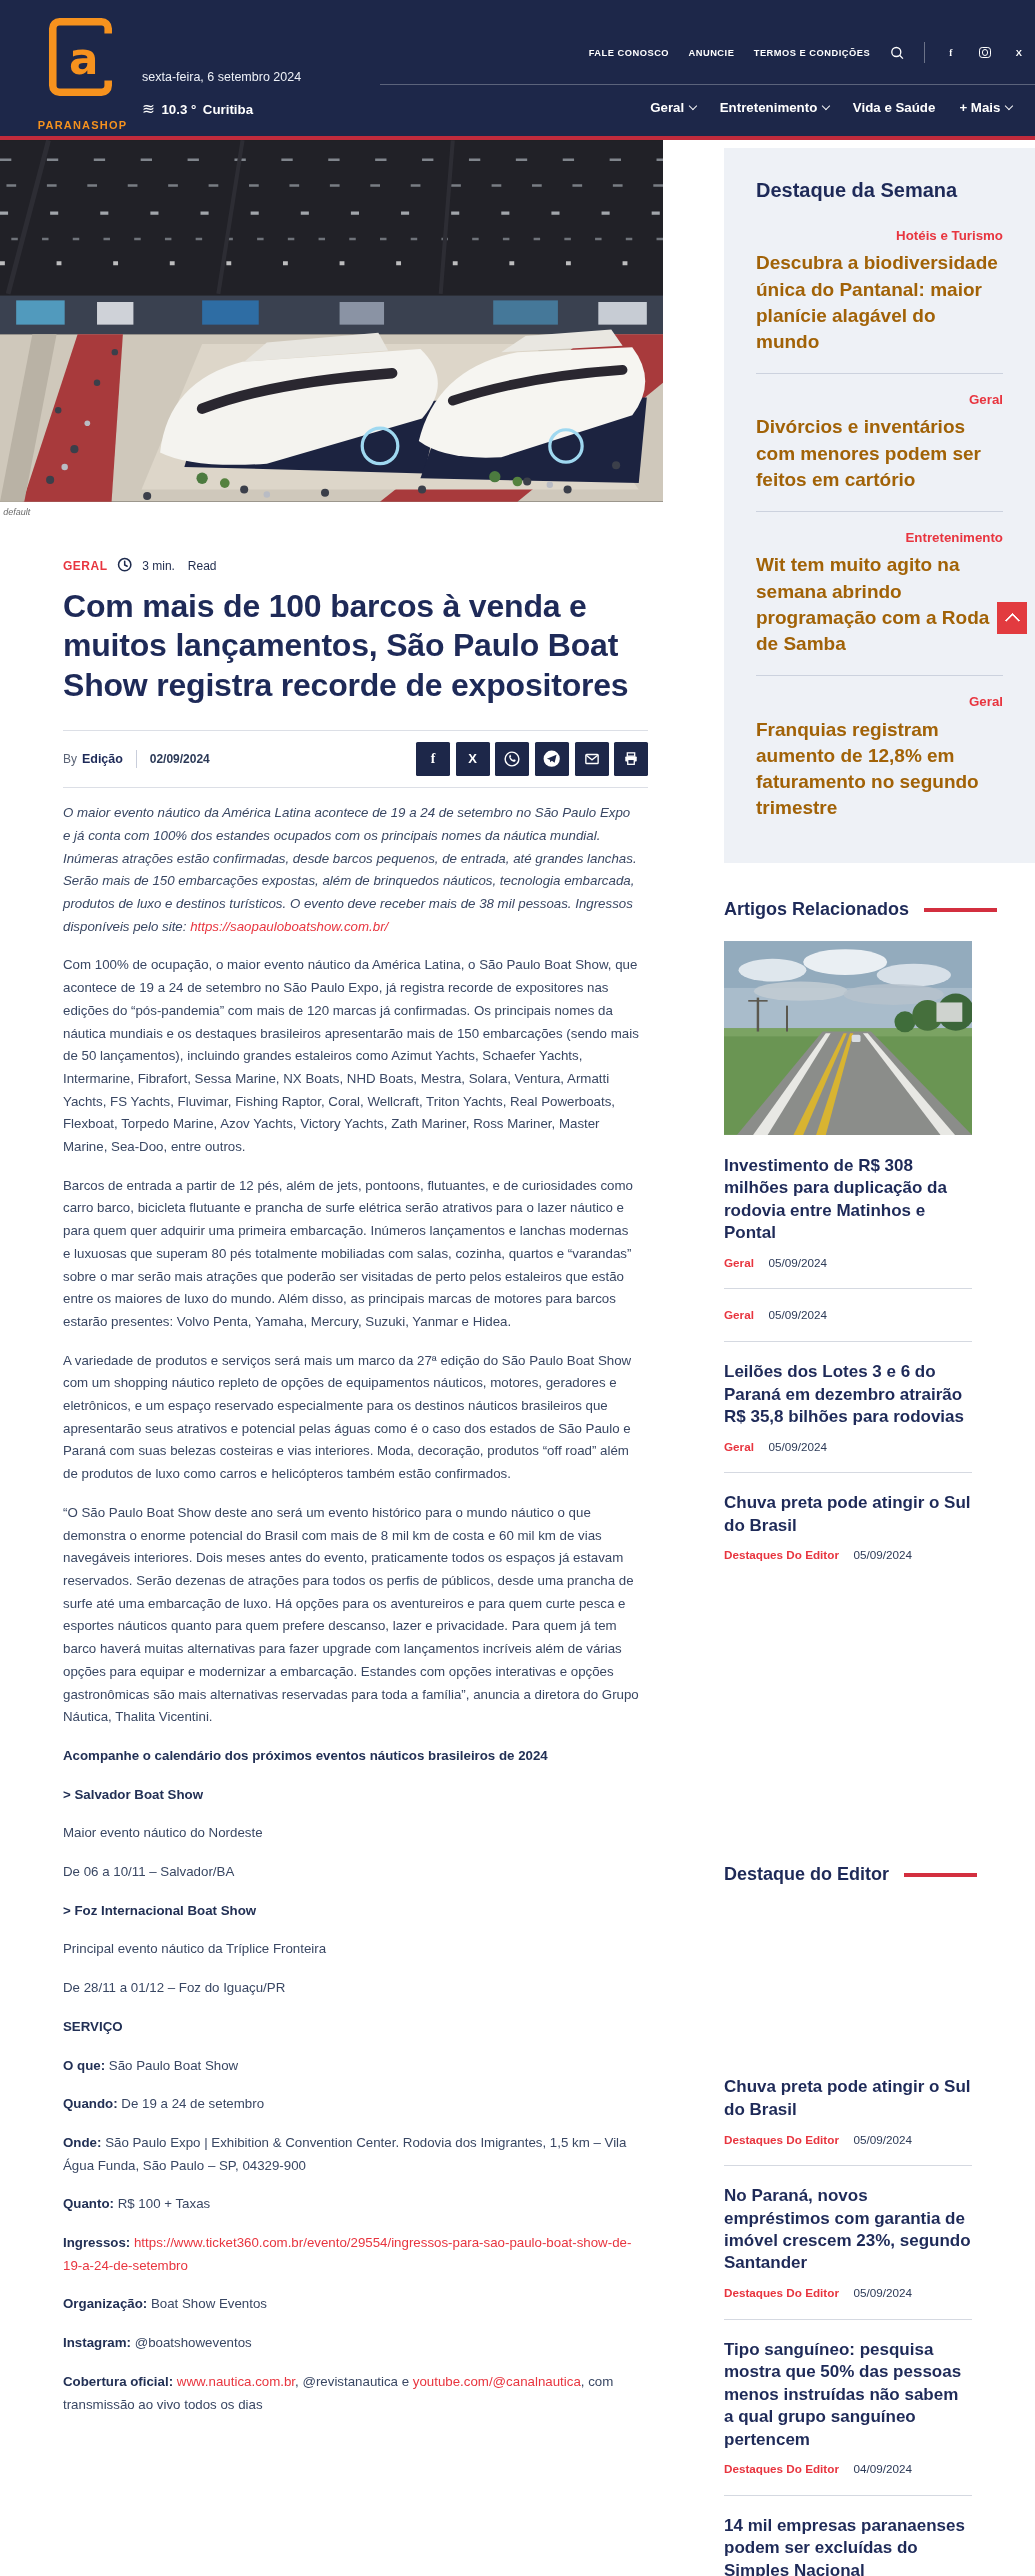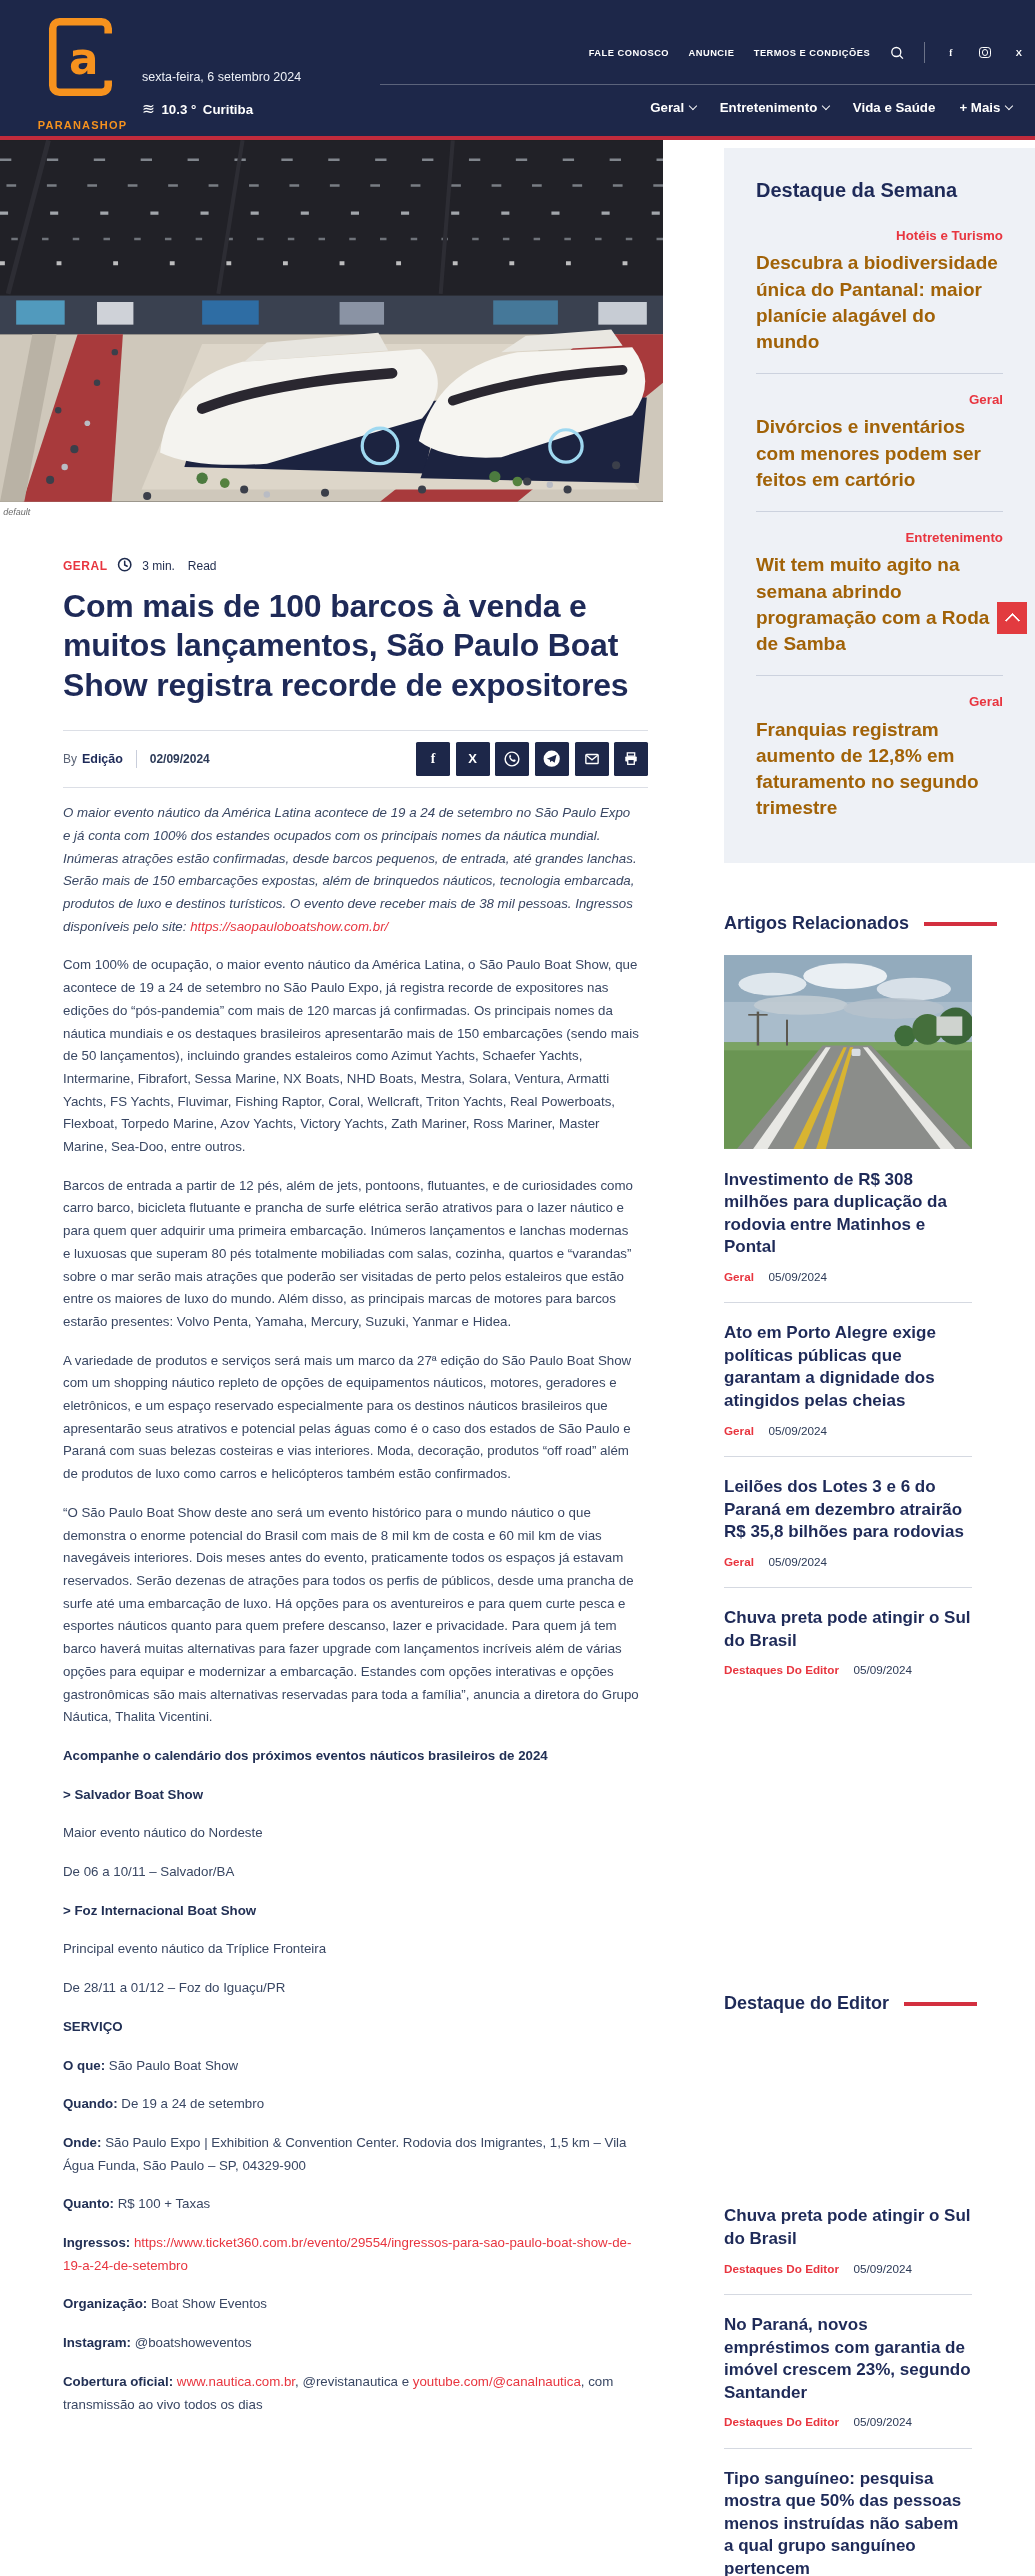--- a/index.html
+++ b/index.html
@@ -64,21 +64,21 @@
 
   
   .side-card{background:#eef1f6;padding:31px 32px 24px 32px;box-sizing:border-box;margin-top:8px;}
   .side-card h2{margin:0 0 8px 0;font-size:20px;font-weight:800;color:#1e2a58;}
   .wk-item{padding:18px 0;border-bottom:0.8px solid #ccd2de;cursor:pointer;}
   .wk-item:last-child{border-bottom:none;}
   .wk-cat{display:block;color:#e8353f;font-weight:800;font-size:13.3px;margin-bottom:7.3px;text-decoration:none;text-align:right;}
   .wk-item h3{margin:0;font-size:19px;line-height:1.38;font-weight:700;color:#a16207;}
 
   .side-sec{width:248px;}
-  .sec-head{display:flex;align-items:center;margin:50px 0 21px 0;}
+  .sec-head{display:flex;align-items:center;margin:36px 0 21px 0;}
   .sec-head h2{margin:0;font-size:18px;font-weight:800;color:#1e2a58;white-space:nowrap;}
   .redline{height:4px;background:#d32f3f;flex:1;margin-left:14.6px;min-width:73px;}
   .road{margin:0 0 19.4px 0;width:248px;height:194px;overflow:hidden;}
   .rel-item{cursor:pointer;}
   .rel-item h3{margin:0 0 11.3px 0;font-size:17px;line-height:1.32;font-weight:800;color:#1e2a58;}
   .rel-meta{display:flex;align-items:center;gap:14.6px;font-size:11.7px;}
   .rel-meta .rcat{color:#e8353f;font-weight:800;text-decoration:none;}
   .rel-meta .rdate{color:#2c3a57;}
   .sdiv{height:0.8px;background:#d5d9e1;margin:19.4px 0;}
   .side-gap{height:267px;}
@@ -356,21 +356,20 @@
 
         <article class="rel-item">
           <h3>Investimento de R$ 308 milhões para duplicação da rodovia entre Matinhos e Pontal</h3>
           <div class="rel-meta">
               <a class="rcat">Geral</a>
               <span class="rdate">05/09/2024</span>
             </div>
         </article>
         <div class="sdiv"></div>
         <article class="rel-item">
-          <h3>Ato em Porto Alegre exige políticas públicas que garantam a dignidade dos atingidos pelas cheias</h3>
           <div class="rel-meta">
               <a class="rcat">Geral</a>
               <span class="rdate">05/09/2024</span>
             </div>
         </article>
         <div class="sdiv"></div>
         <article class="rel-item">
           <h3>Leilões dos Lotes 3 e 6 do Paraná em dezembro atrairão R$ 35,8 bilhões para rodovias</h3>
           <div class="rel-meta">
               <a class="rcat">Geral</a>

